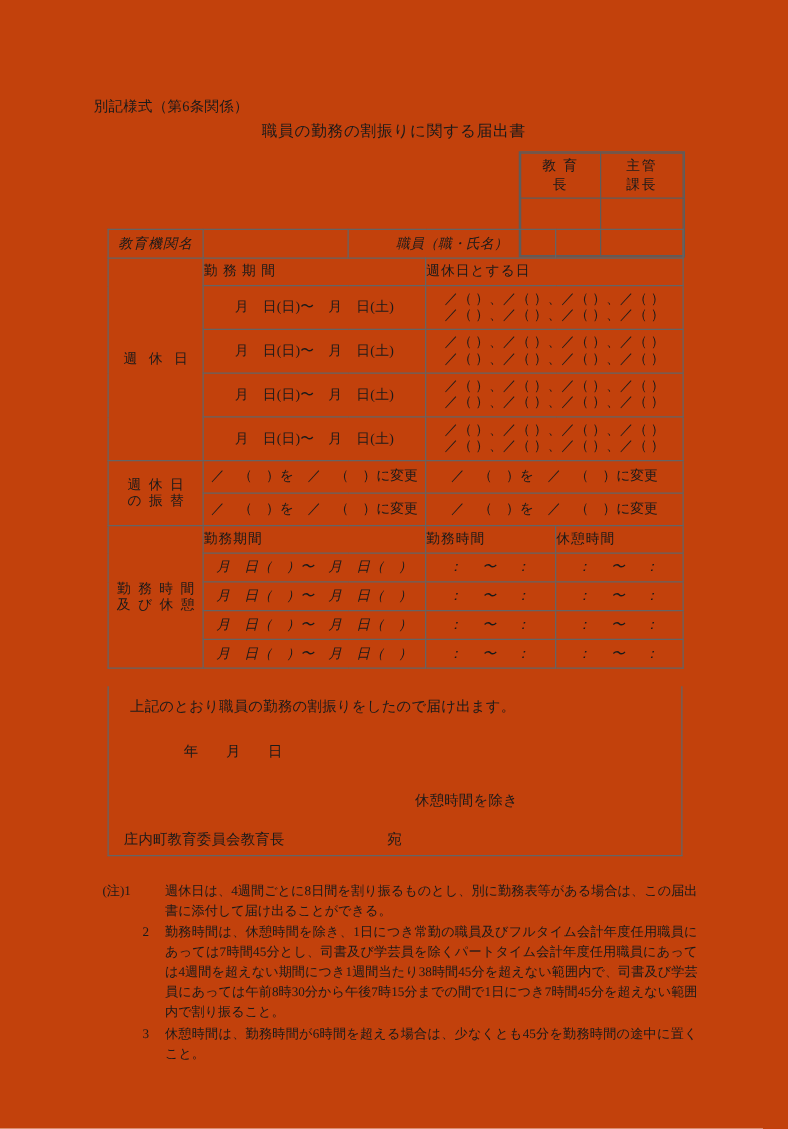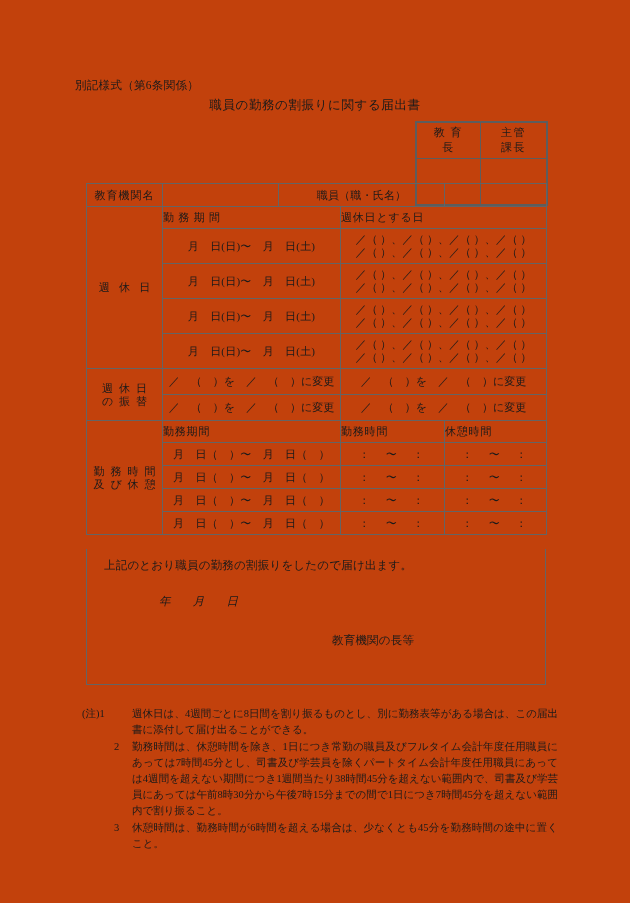--- a/index.html
+++ b/index.html
@@ -89,21 +89,21 @@
     white-space: nowrap;
     text-indent: 3.2px;
   }
   .lbl-2line {
     text-align: center;
     letter-spacing: 1.6px;
     line-height: 1.55;
     white-space: nowrap;
     text-indent: 1.6px;
   }
-  .h22 { height: 22px; }
+  .h22 { height: 22px; font-style: italic; }
   .h25 { height: 25px; }
   .h34 { height: 34px; }
   .h21 { height: 21px; }
 
   .period-cell {
     text-align: center;
     font-size: 11px;
     letter-spacing: 0.2px;
     white-space: nowrap;
   }
@@ -144,21 +144,21 @@
     border-top: none;
     box-sizing: border-box;
   }
   .decl-line {
     position: absolute;
     font-size: 11.5px;
     white-space: nowrap;
     letter-spacing: 0.2px;
   }
   .decl-main { left: 17px; top: 9px; }
-  .decl-date { left: 72px; top: 45px; letter-spacing: 0.2px; font-style: italic; }
+  .decl-date { left: 60px; top: 45px; letter-spacing: 0.2px; }
   .decl-date .sp { display: inline-block; width: 22px; }
   .decl-org { left: 245px; top: 84px; }
   .decl-addr { left: 12px; top: 115px; }
   .decl-addr .sp { display: inline-block; width: 82px; }
 
   
   .notes {
     position: absolute;
     left: 82px;
     top: 692px;
@@ -307,21 +307,24 @@
       <td class="time-cell h22">：　〜　：</td>
     </tr>
   </tbody>
     </table>
 
   <div class="decl-box">
     <div class="decl-line decl-main">上記のとおり職員の勤務の割振りをしたので届け出ます。</div>
     <div class="decl-line decl-date">
       <span>年</span><span class="sp"></span><span>月</span><span class="sp"></span><span>日</span>
     </div>
-    <div class="decl-line decl-org">教育機関の長等</div>
+    <div class="decl-line decl-org">休憩時間を除き</div>
+    <div class="decl-line decl-addr">
+      <span>庄内町教育委員会教育長</span><span class="sp"></span><span>宛</span>
+    </div>
   </div>
 
   <div class="notes">
     <div class="note note1">
       <span class="marker">(注)1</span>
       <span class="body">週休日は、4週間ごとに8日間を割り振るものとし、別に勤務表等がある場合は、この届出書に添付して届け出ることができる。</span>
     </div>
     <div class="note note-n">
       <span class="marker" style="left:32px">2</span>
       <span class="body">勤務時間は、休憩時間を除き、1日につき常勤の職員及びフルタイム会計年度任用職員にあっては7時間45分とし、司書及び学芸員を除くパートタイム会計年度任用職員にあっては4週間を超えない期間につき1週間当たり38時間45分を超えない範囲内で、司書及び学芸員にあっては午前8時30分から午後7時15分までの間で1日につき7時間45分を超えない範囲内で割り振ること。</span>

